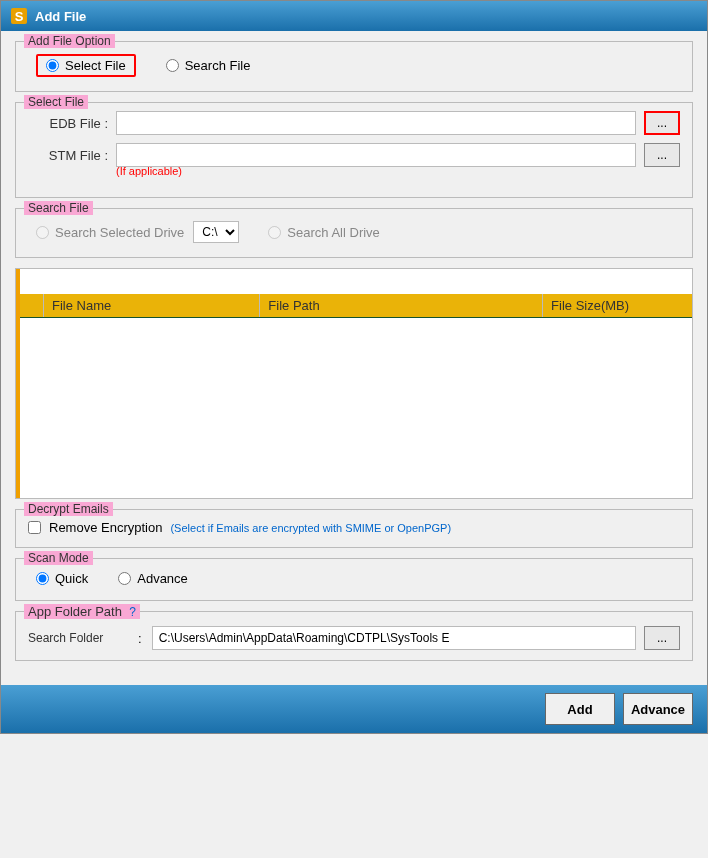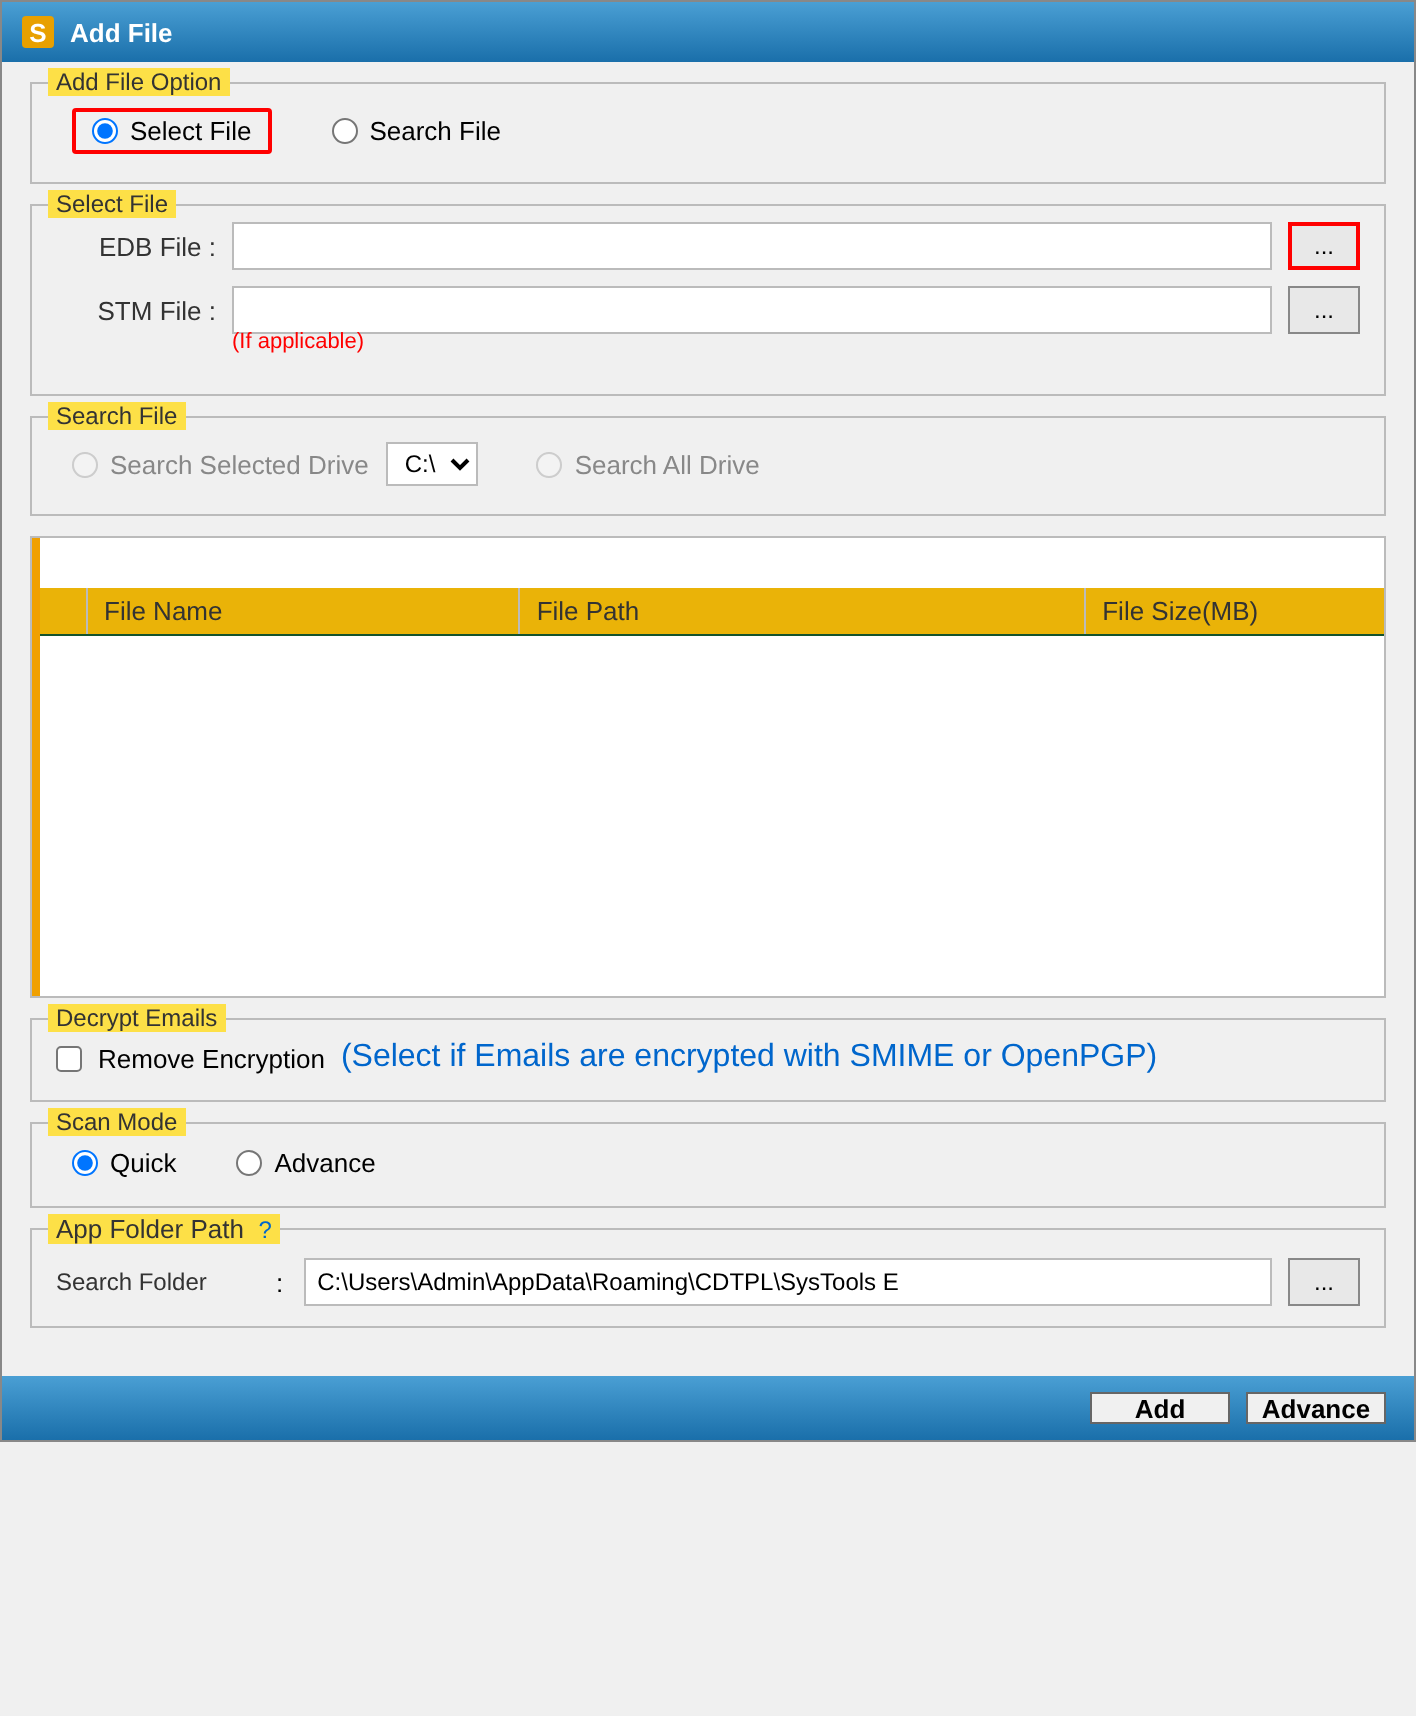--- a/index.html
+++ b/index.html
@@ -3,21 +3,21 @@
   <meta charset="utf-8">
   <style>
     * { box-sizing: border-box; margin: 0; padding: 0; font-family: 'Segoe UI', Tahoma, Arial, sans-serif; font-size: 13px; }
     body { background: #f0f0f0; display: flex; justify-content: center; align-items: flex-start; }
     .dialog { width: 708px; background: #f0f0f0; border: 1px solid #888; box-shadow: 2px 2px 8px rgba(0,0,0,0.4); }
     .title-bar { background: linear-gradient(to bottom, #4a9fd4, #1a6faa); padding: 7px 10px; display: flex; align-items: center; gap: 8px; }
     .title-bar-icon { width: 16px; height: 16px; background: #e8a000; border-radius: 2px; display: flex; align-items: center; justify-content: center; color: white; font-size: 10px; font-weight: bold; }
     .title-bar-text { color: white; font-weight: bold; font-size: 13px; }
     .content { padding: 10px 14px 14px; }
     .group-box { border: 1px solid #bbb; padding: 8px 12px 10px; margin-bottom: 10px; position: relative; }
-    .group-box-title { position: absolute; top: -8px; left: 8px; background: #fde047; padding: 0 4px; font-size: 12px; color: #333; text-align: center; }
+    .group-box-title { position: absolute; top: -8px; left: 8px; background: #f9a8d4; padding: 0 4px; font-size: 12px; color: #333; text-align: center; }
     .radio-row { display: flex; align-items: center; gap: 30px; padding: 4px 8px; }
     .radio-option { display: flex; align-items: center; gap: 6px; cursor: pointer; }
     .radio-option input[type="radio"] { cursor: pointer; }
     .radio-option.selected-outline { border: 2px solid red; padding: 2px 8px; border-radius: 2px; }
     .form-row { display: flex; align-items: center; gap: 8px; margin-bottom: 8px; justify-content: space-between; }
     .form-label { width: 80px; text-align: right; color: #333; }
     .form-input { flex: 1; height: 24px; border: 1px solid #bbb; padding: 2px 6px; background: white; }
     .btn-browse { height: 24px; width: 36px; border: 1px solid #888; background: #e8e8e8; cursor: pointer; display: flex; align-items: center; justify-content: center; font-size: 12px; }
     .btn-browse.highlighted { border: 2px solid red; }
     .stm-note { color: red; font-size: 11px; margin-left: 88px; margin-top: -4px; margin-bottom: 10px; }
@@ -25,30 +25,30 @@
     .drive-select { height: 22px; border: 1px solid #bbb; background: white; padding: 1px 4px; font-size: 12px; }
     .file-table { border: 1px solid #bbb; margin-bottom: 10px; background: white; }
     .file-table-header { display: flex; background: #eab308; border-bottom: 1px solid #14532d; margin-top: 25px; }
     .file-table-header-cell { padding: 4px 8px; border-right: 1px solid #bbb; font-weight: normal; color: #333; }
     .file-table-header-cell:first-child { width: 20px; }
     .file-table-header-cell:nth-child(2) { flex: 1.5; }
     .file-table-header-cell:nth-child(3) { flex: 2; border-right: 1px solid #bbb; }
     .file-table-header-cell:nth-child(4) { flex: 1; border-right: none; }
     .file-table-body { height: 180px; }
     .decrypt-row { display: flex; align-items: center; gap: 8px; padding: 2px 0; }
-    .decrypt-note { color: #0066cc; font-size: 16px; }
+    .decrypt-note { color: #0066cc; font-size: 11px; }
     .scan-mode-row { display: flex; align-items: center; gap: 30px; padding: 4px 8px; }
     .scan-note { font-size: 12px; color: #555; padding-left: 12px; margin-top: 2px; }
     .help-link { color: #0066cc; cursor: pointer; text-decoration: none; font-size: 12px; margin-left: 4px; }
     .storage-row { display: flex; align-items: center; gap: 8px; margin-top: 6px; }
     .storage-label { font-size: 12px; color: #333; width: 100px; }
     .storage-colon { margin: 0 2px; }
     .storage-input { flex: 1; height: 24px; border: 1px solid #bbb; padding: 2px 6px; background: white; font-size: 12px; }
     .bottom-bar { background: linear-gradient(to bottom, #4a9fd4, #1a6faa); padding: 8px 14px; display: flex; justify-content: flex-end; gap: 8px; }
-    .bottom-btn { height: 16px; min-width: 70px; border: 1px solid #666; background: #f0f0f0; cursor: pointer; font-size: 13px; font-weight: bold; }
+    .bottom-btn { height: 32px; min-width: 70px; border: 1px solid #666; background: #f0f0f0; cursor: pointer; font-size: 13px; font-weight: bold; }
     input[type="checkbox"] { cursor: pointer; }
     .file-table-wrap { position: relative; }
     .accent-bar { width: 4px; background: #f0a000; position: absolute; left: 0; top: 0; bottom: 0; }
   </style>
 </head>
 <body>
 
 <div class="dialog">
 
   <div class="title-bar">

